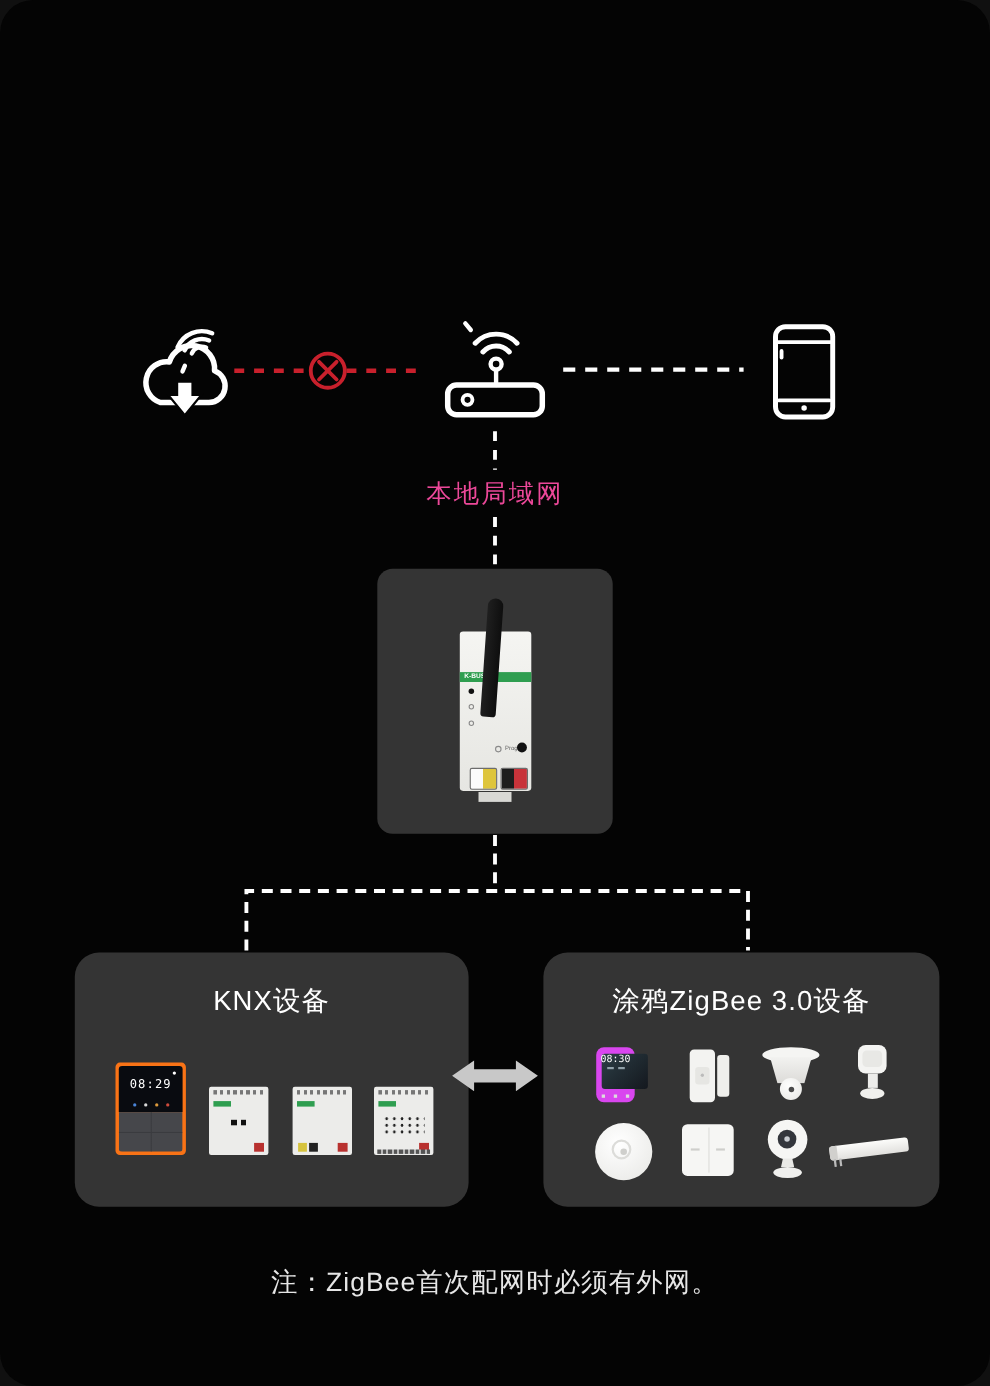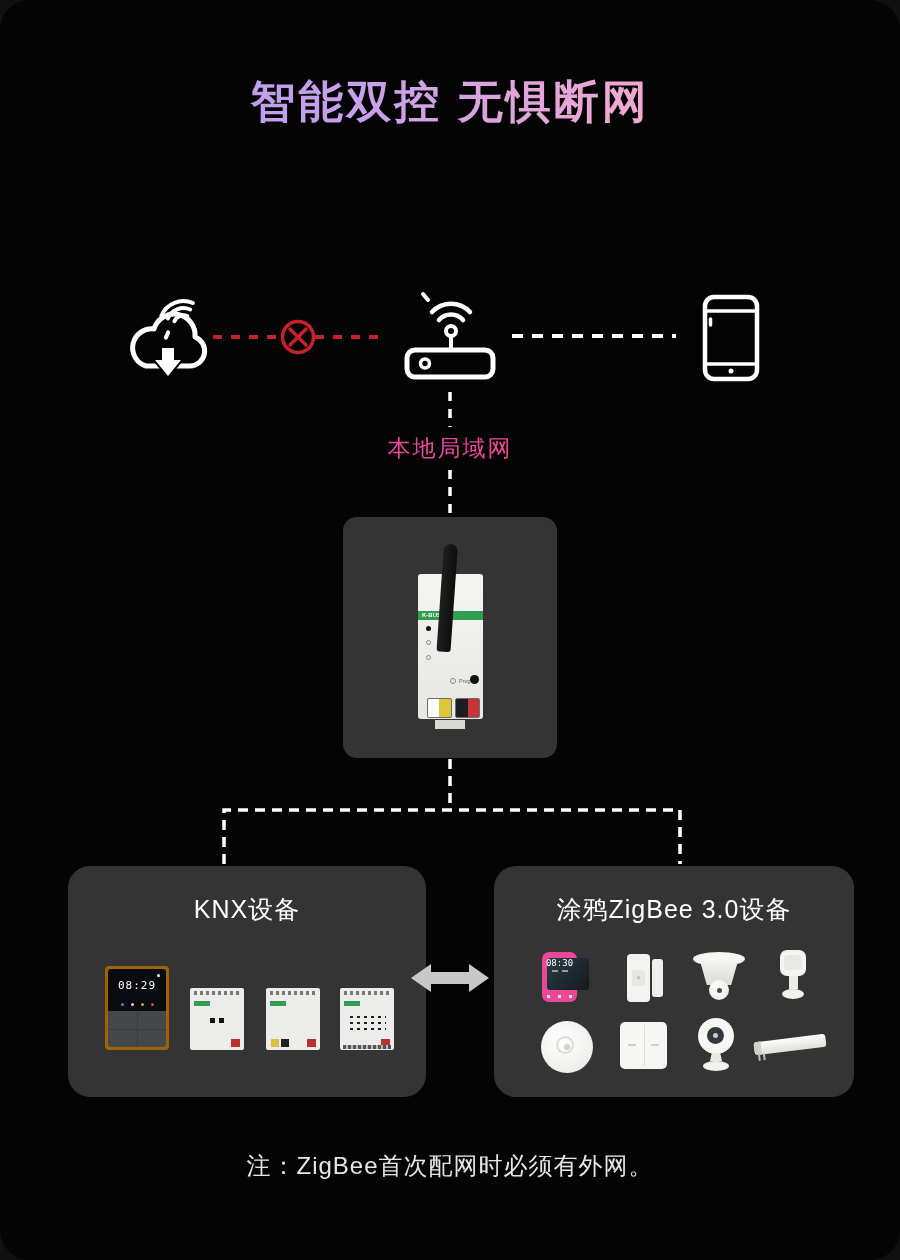--- a/index.html
+++ b/index.html
@@ -52,21 +52,21 @@
 
   
   .device-box{position:absolute;top:866px;height:231px;background:#343434;border-radius:22px;}
   .box-knx{left:48px;width:358px;margin-left:20px;}
   .box-tuya{left:494px;width:360px;}
   .box-label{padding-top:27px;text-align:center;font-size:25px;color:#ffffff;letter-spacing:1px;}
   .arrow-swap{position:absolute;left:410px;top:960px;}
 
   
   .knx-panel{position:absolute;left:37px;top:100px;width:64px;height:84px;
-             background:#a16207;border-radius:4px;}
+             background:#f97316;border-radius:4px;}
   .p-screen{position:absolute;left:3px;top:3px;right:3px;height:42px;background:#090b10;
             border-radius:3px 3px 0 0;}
   .p-dot{position:absolute;right:6px;top:5px;width:3px;height:3px;border-radius:50%;background:#fff;}
   .p-time{position:absolute;top:10px;width:100%;text-align:center;color:#fff;
           font-size:11px;font-family:"DejaVu Sans Mono",monospace;letter-spacing:1px;}
   .p-icons{position:absolute;bottom:5px;width:100%;display:flex;justify-content:center;gap:7px;}
   .p-icons i{width:3px;height:3px;border-radius:50%;}
   .p-lower{position:absolute;left:3px;right:3px;bottom:3px;height:36px;background:#46474b;
            border-radius:0 0 3px 3px;
            background-image:linear-gradient(#3a3b3f,#3a3b3f),linear-gradient(#3a3b3f,#3a3b3f);
@@ -81,21 +81,21 @@
             background:repeating-linear-gradient(90deg,#111 0 5px,transparent 5px 9px);}
   .din-red{position:absolute;right:4px;bottom:3px;width:9px;height:8px;background:#b8312f;}
   .din-yellow{position:absolute;left:5px;bottom:3px;width:8px;height:8px;background:#d6c33e;}
   .din-black{position:absolute;left:15px;bottom:3px;width:8px;height:8px;background:#222;}
   .din-grid{position:absolute;left:8px;top:26px;width:38px;height:18px;
             background-image:radial-gradient(#222 1.2px,transparent 1.4px);background-size:7px 6px;}
   .din-bstrip{position:absolute;left:3px;right:3px;bottom:1px;height:4px;
               background:repeating-linear-gradient(90deg,#555 0 3px,#bbb 3px 5px);}
 
   
-  .tuya-therm{position:absolute;left:48px;top:86px;width:35px;height:50px;background:#ec4899;border-radius:7px;}
+  .tuya-therm{position:absolute;left:48px;top:86px;width:35px;height:50px;background:#d946ef;border-radius:7px;}
   .t-screen{position:absolute;left:5px;top:6px;width:42px;height:32px;border-radius:3px;
             background:linear-gradient(135deg,#2c3e46,#14181e);}
   .t-time{position:absolute;top:6px;width:100%;text-align:center;color:#fff;font-size:9px;
           font-family:"DejaVu Sans Mono",monospace;}
   .t-sub{position:absolute;top:18px;width:100%;display:flex;justify-content:center;gap:4px;}
   .t-sub i{width:6px;height:1.5px;background:#8fa0a8;}
   .t-btnrow{position:absolute;bottom:4px;width:100%;display:flex;justify-content:center;gap:8px;}
   .t-btnrow i{width:3px;height:3px;background:#ddd;}
   .tuya-door{position:absolute;left:133px;top:88px;width:36px;height:48px;}
   .d-main{position:absolute;left:0;top:0;width:23px;height:48px;background:#f3f3f1;border-radius:4px;}
@@ -139,21 +139,20 @@
 
   
   .note{position:absolute;top:1150px;left:0;width:100%;text-align:center;
         font-size:24px;color:#e6e6e6;letter-spacing:1px;}
 </style>
 </head>
 <body>
 
 <div class="stage">
 
-  <h1 class="title">智能双控  无惧断网</h1>
 
   <svg class="overlay" width="900" height="1260" viewBox="0 0 900 1260">
     <g stroke="#c8202c" stroke-width="4" fill="none">
       <line x1="213" y1="337" x2="281" y2="337" stroke-dasharray="9 9"></line>
       <line x1="315" y1="337" x2="386" y2="337" stroke-dasharray="9 9"></line>
     </g>
     <g stroke="#c8202c" stroke-width="3.5" fill="none" stroke-linecap="round">
       <circle cx="298" cy="337" r="15.5"></circle>
       <line x1="290" y1="329" x2="306" y2="345"></line>
       <line x1="306" y1="329" x2="290" y2="345"></line>

